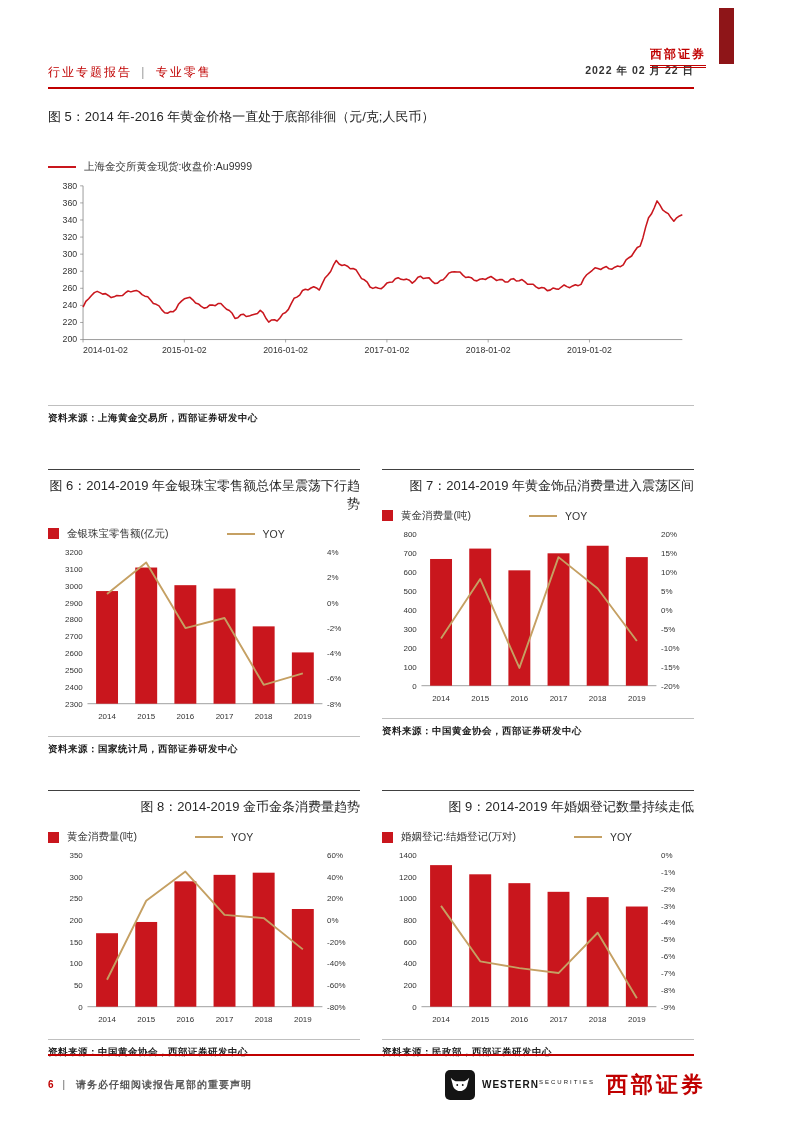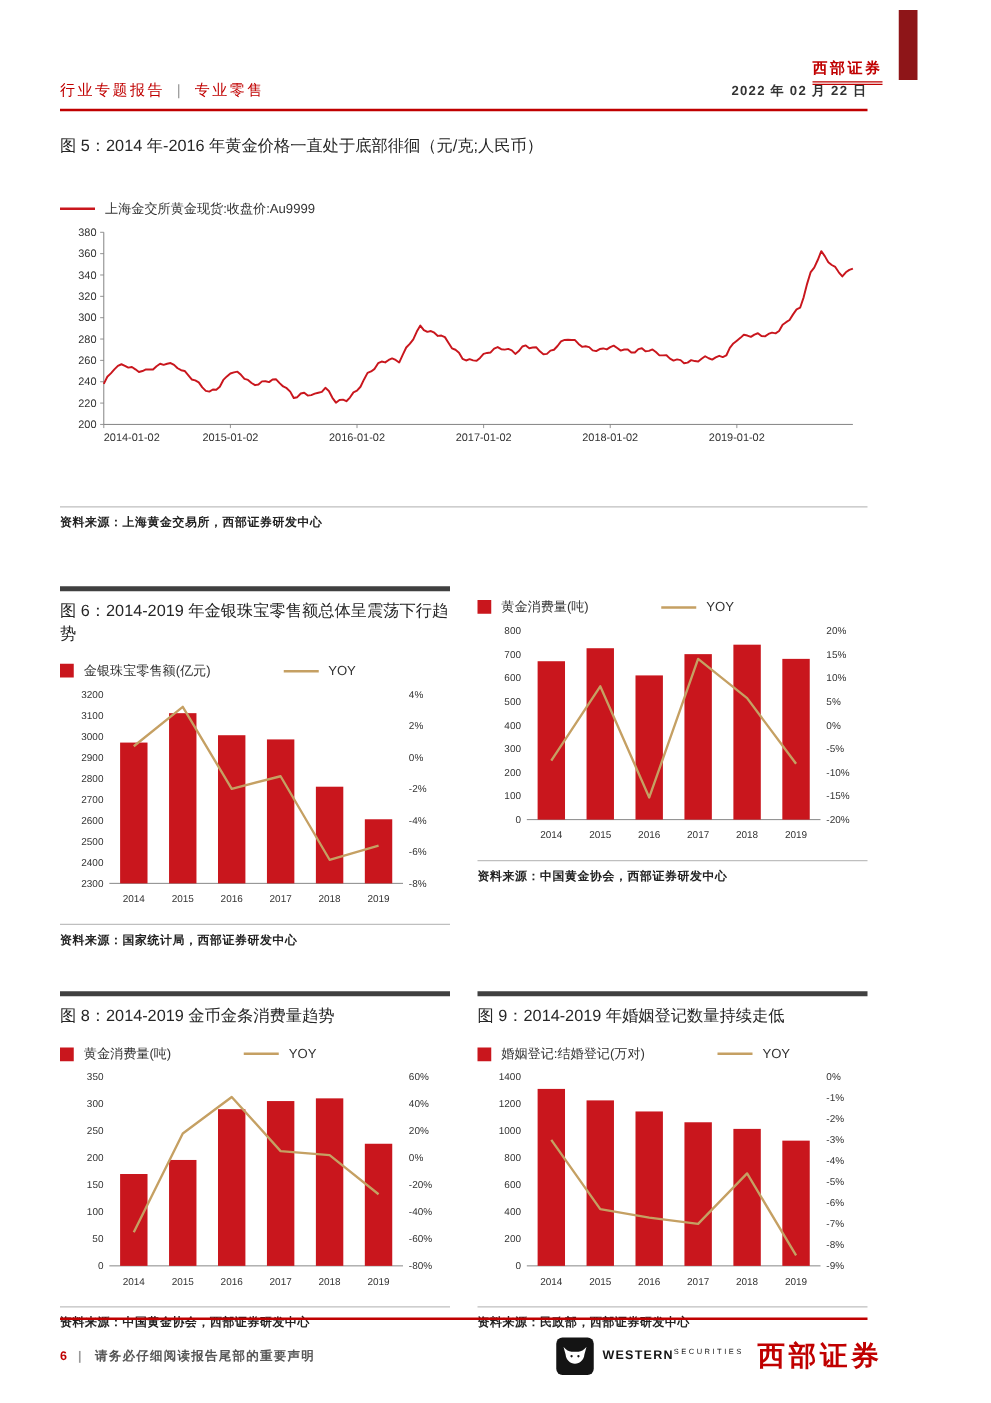--- a/index.html
+++ b/index.html
@@ -5,28 +5,28 @@
   html,body{margin:0;padding:0;background:#fff;}
   .page{position:relative;width:742px;height:1122px;background:#fff;overflow:hidden;
         font-family:"Liberation Sans","DejaVu Sans",sans-serif;color:#222;}
   .content{padding:0 48px;}
 
   
   .brand-bar{position:absolute;top:8px;right:8px;width:15px;height:56px;background:#8E1518;}
   .brand-mini{position:absolute;top:46px;right:36px;color:#C00000;font-weight:bold;font-size:12px;
               letter-spacing:2px;border-bottom:3px double #C00000;padding-bottom:2px;}
 
-  .report-header{display:flex;justify-content:space-between;align-items:center;padding-top:64px;}
+  .report-header{display:flex;justify-content:space-between;align-items:flex-start;padding-top:64px;}
   .header-left{color:#C00000;font-size:12px;letter-spacing:2px;}
   .header-left .sep{color:#999;margin:0 4px;}
   .header-date{font-size:10.5px;color:#333;font-weight:bold;letter-spacing:1px;}
   .red-rule{height:2px;background:#C00000;margin-top:6px;}
 
   .fig-title{font-size:13px;color:#262626;padding:19px 0 4px;}
-  .fig-grid .fig-title{border-top:4px solid #404040;padding-top:7px;}
+  .fig-grid .fig-title{border-top:1px solid #404040;padding-top:7px;text-align:right;}
 
   .legend-row{display:flex;align-items:center;gap:8px;
               font-size:10.5px;color:#333;margin:10px 0 2px;}
   .fig-wide .legend-row{margin:30px 0 6px;}
   .swatch-line{display:inline-block;width:28px;height:0;border-top:2.5px solid #C9161D;}
   .swatch-line.tan{border-top-color:#C5A063;}
   .swatch-sq{display:inline-block;width:11px;height:11px;background:#C9161D;}
   .legend-gap{display:inline-block;width:42px;}
 
   .chart{width:100%;}
@@ -162,20 +162,21 @@
               <rect x="176.16666666666666" y="48.461111111111116" width="23.333333333333336" height="122.53888888888889" fill="#C9161D"></rect>
               <rect x="217.83333333333331" y="88.71111111111112" width="23.333333333333336" height="82.28888888888888" fill="#C9161D"></rect>
               <rect x="259.5" y="116.43888888888888" width="23.333333333333336" height="54.56111111111112" fill="#C9161D"></rect>
               <polyline points="62.8,54.3 104.5,20.7 146.2,90.5 187.8,79.8 229.5,150.9 271.2,138.8" fill="none" stroke="#C5A063" stroke-width="2" stroke-linejoin="round"></polyline>
             </svg>
           </div>
         <div class="source">资料来源：国家统计局，西部证券研发中心</div>
       </div>
 
       <div class="fig">
+        <div class="fig-title">图 7：2014-2019 年黄金饰品消费量进入震荡区间</div>
         <div class="legend-row">
           <span class="swatch-sq"></span>
           <span>黄金消费量(吨)</span>
           <span class="legend-gap"></span>
           <span class="swatch-line tan"></span>
           <span>YOY</span>
         </div>
         <div class="chart">
             <svg viewBox="0 0 332 195">
               <text x="37" y="174" text-anchor="end" font-size="8.5" fill="#333">0</text>

